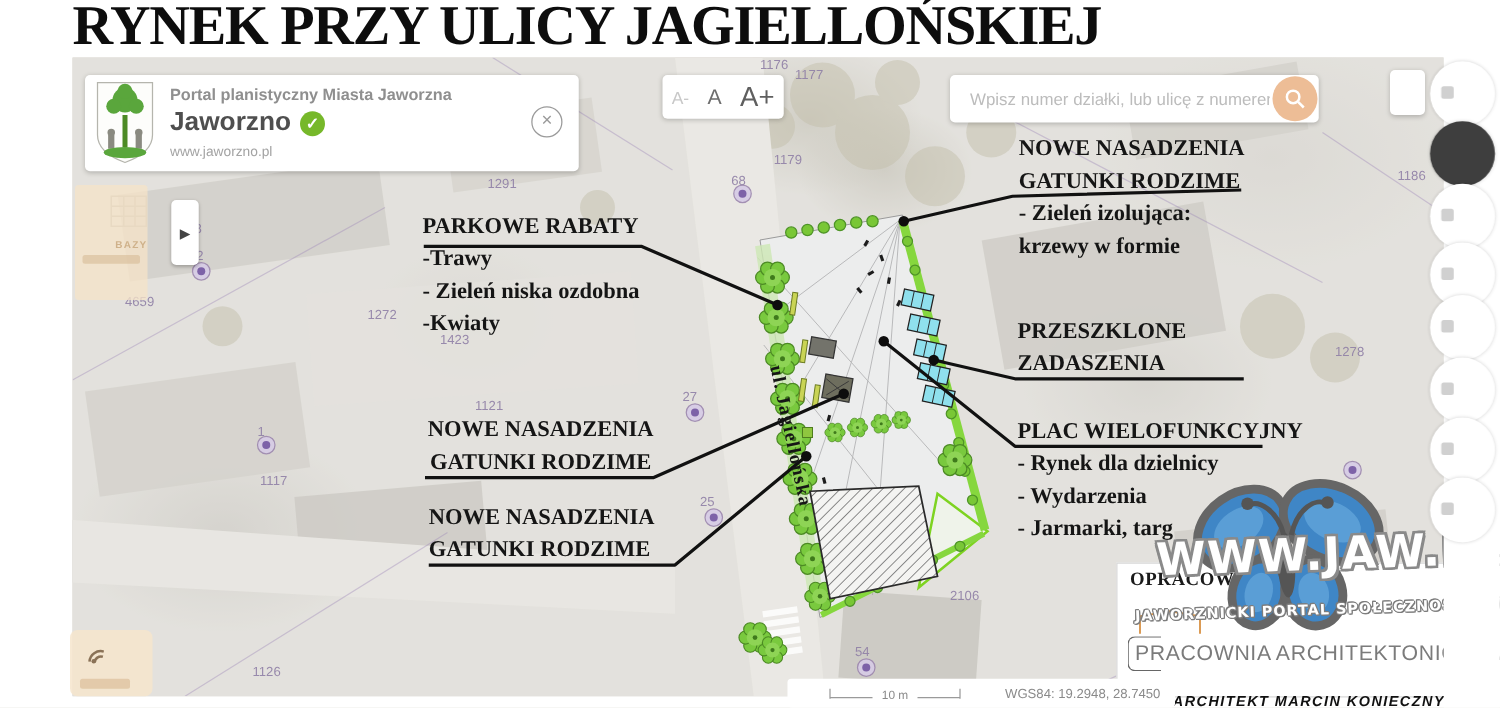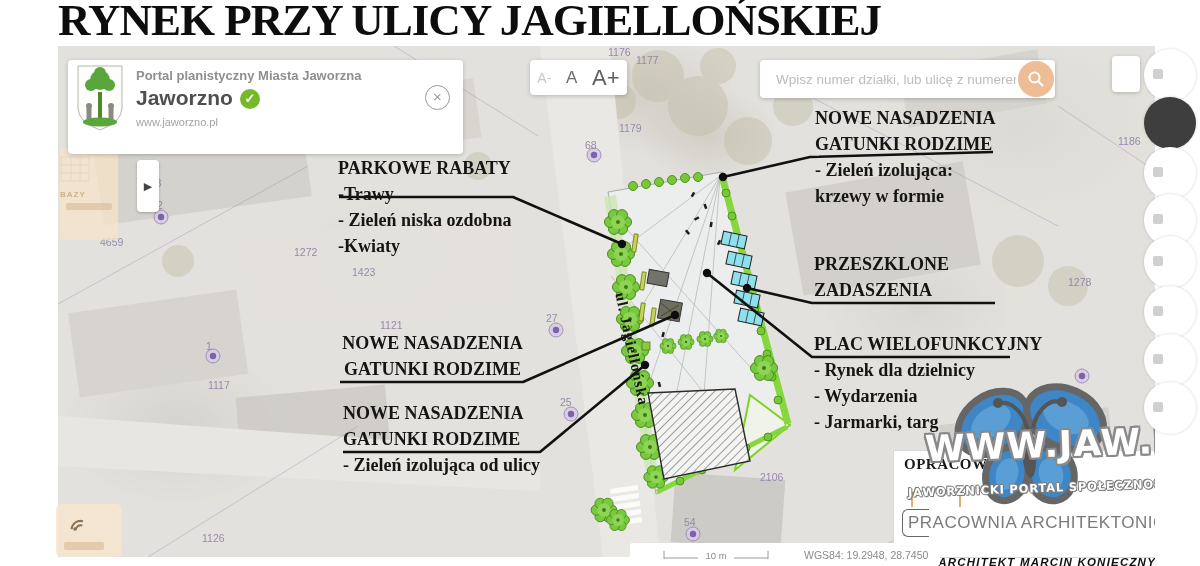--- a/index.html
+++ b/index.html
@@ -21,21 +21,21 @@
       radial-gradient(80px 60px at 320px 210px, rgba(185,181,171,.50), transparent);}
   .map svg.gfx{position:absolute;left:0;top:0;z-index:1;}
   .parcel{position:absolute;z-index:2;font-size:10.5px;color:#8f7fa6;opacity:.9;
     font-family:"Liberation Sans",sans-serif;white-space:nowrap;}
   .street-label{position:absolute;left:570px;top:245px;z-index:2;
     font-family:"Liberation Serif",serif;font-weight:bold;font-size:15px;color:#161616;
     letter-spacing:1px;transform:rotate(78deg);transform-origin:left top;white-space:nowrap;}
   
   .card{position:absolute;background:#fff;border-radius:4px;
     box-shadow:0 1px 4px rgba(0,0,0,.22);z-index:5;}
-  .header-card{left:68px;top:60px;width:395px;height:94px;}
+  .header-card{left:68px;top:60px;width:395px;height:77px;}
   .crest{position:absolute;left:8px;top:4px;}
   .hc-portal{position:absolute;left:68px;top:8px;font-size:13px;color:#8f8f8f;font-weight:bold;}
   .hc-city{position:absolute;left:68px;top:26px;font-size:21px;font-weight:bold;color:#4f4f4f;}
   .hc-check{position:absolute;left:172px;top:29px;width:20px;height:20px;border-radius:50%;
     background:#76b82a;color:#fff;font-size:13px;line-height:20px;text-align:center;font-weight:bold;}
   .hc-url{position:absolute;left:68px;top:56px;font-size:11px;color:#a3a3a3;}
   .hc-close{position:absolute;left:357px;top:25px;width:23px;height:23px;border-radius:50%;
     border:1.5px solid #9a9a9a;color:#9a9a9a;text-align:center;line-height:21px;font-size:15px;cursor:pointer;}
   .font-card{left:530px;top:60px;width:97px;height:35px;display:flex;align-items:center;
     justify-content:space-around;}
@@ -44,21 +44,21 @@
   .fc-inc{color:#5f5f5f;font-size:22px;cursor:pointer;}
   .search-card{left:760px;top:60px;width:295px;height:38px;display:flex;align-items:center;}
   .search-card input{border:none;outline:none;flex:1;margin-left:14px;font-size:13.5px;
     color:#8f8f8f;font-family:"Liberation Sans",sans-serif;background:transparent;}
   .search-card input::placeholder{color:#bcbcbc;}
   .search-btn{width:36px;height:36px;border-radius:50%;background:#edbd96;margin-right:1px;
     display:flex;align-items:center;justify-content:center;cursor:pointer;flex:none;}
   .mini-btn{left:1112px;top:56px;width:28px;height:36px;}
   
   .layers-panel{position:absolute;left:60px;top:148px;width:58px;height:92px;z-index:3;
-    background:rgba(245,227,200,.78);border-radius:3px;text-align:left;cursor:pointer;}
+    background:rgba(245,227,200,.78);border-radius:3px;text-align:right;cursor:pointer;}
   .layers-panel .lbl{display:block;margin-top:4px;font-size:8px;font-weight:bold;
     letter-spacing:1px;color:rgba(205,175,135,.95);}
   .layers-panel .bar{display:block;width:46px;height:7px;margin:4px auto 0;
     background:rgba(210,180,140,.5);border-radius:2px;}
   .arrow-btn{position:absolute;left:137px;top:160px;width:22px;height:52px;background:#fff;
     border-radius:4px;box-shadow:0 1px 3px rgba(0,0,0,.25);z-index:3;color:#444;font-size:11px;
     display:flex;align-items:center;justify-content:center;cursor:pointer;}
   .signal-btn{position:absolute;left:56px;top:504px;width:66px;height:53px;z-index:3;
     background:rgba(246,229,205,.85);border-radius:6px;cursor:pointer;}
   .signal-btn .bar{display:block;width:40px;height:8px;margin:6px 0 0 8px;
@@ -327,34 +327,33 @@
     <span class="parcel" style="left:626px;top:470px">54</span>
     <span class="parcel" style="left:1060px;top:89px">1186</span>
     <span class="parcel" style="left:1010px;top:230px">1278</span>
     <span class="parcel" style="left:702px;top:425px">2106</span>
     <span class="parcel" style="left:1004px;top:466px">1185</span>
     <span class="parcel" style="left:144px;top:486px">1126</span>
 
     <div class="street-label">ul. Jagiellońska</div>
   </div>
 
-  <div class="ann" style="left:338px;top:155px">
+  <div class="ann" style="left:338px;top:167px">
     <div class="h">PARKOWE RABATY</div>
     <div class="i">-Trawy</div>
     <div class="i">- Zieleń niska ozdobna</div>
     <div class="i">-Kwiaty</div>
   </div>
   <div class="ann center" style="left:340px;top:330px">
     <div class="h">NOWE NASADZENIA</div>
     <div class="h">GATUNKI RODZIME</div>
   </div>
   <div class="ann" style="left:343px;top:400px">
     <div class="h">NOWE NASADZENIA</div>
     <div class="h">GATUNKI RODZIME</div>
-    <div class="i">- Zieleń izolująca od ulicy</div>
   </div>
   <div class="ann" style="left:815px;top:105px">
     <div class="h">NOWE NASADZENIA</div>
     <div class="h">GATUNKI RODZIME</div>
     <div class="i">- Zieleń izolująca:</div>
     <div class="i">krzewy w formie</div>
   </div>
   <div class="ann" style="left:814px;top:331px">
     <div class="h">PLAC WIELOFUNKCYJNY</div>
     <div class="i">- Rynek dla dzielnicy</div>

